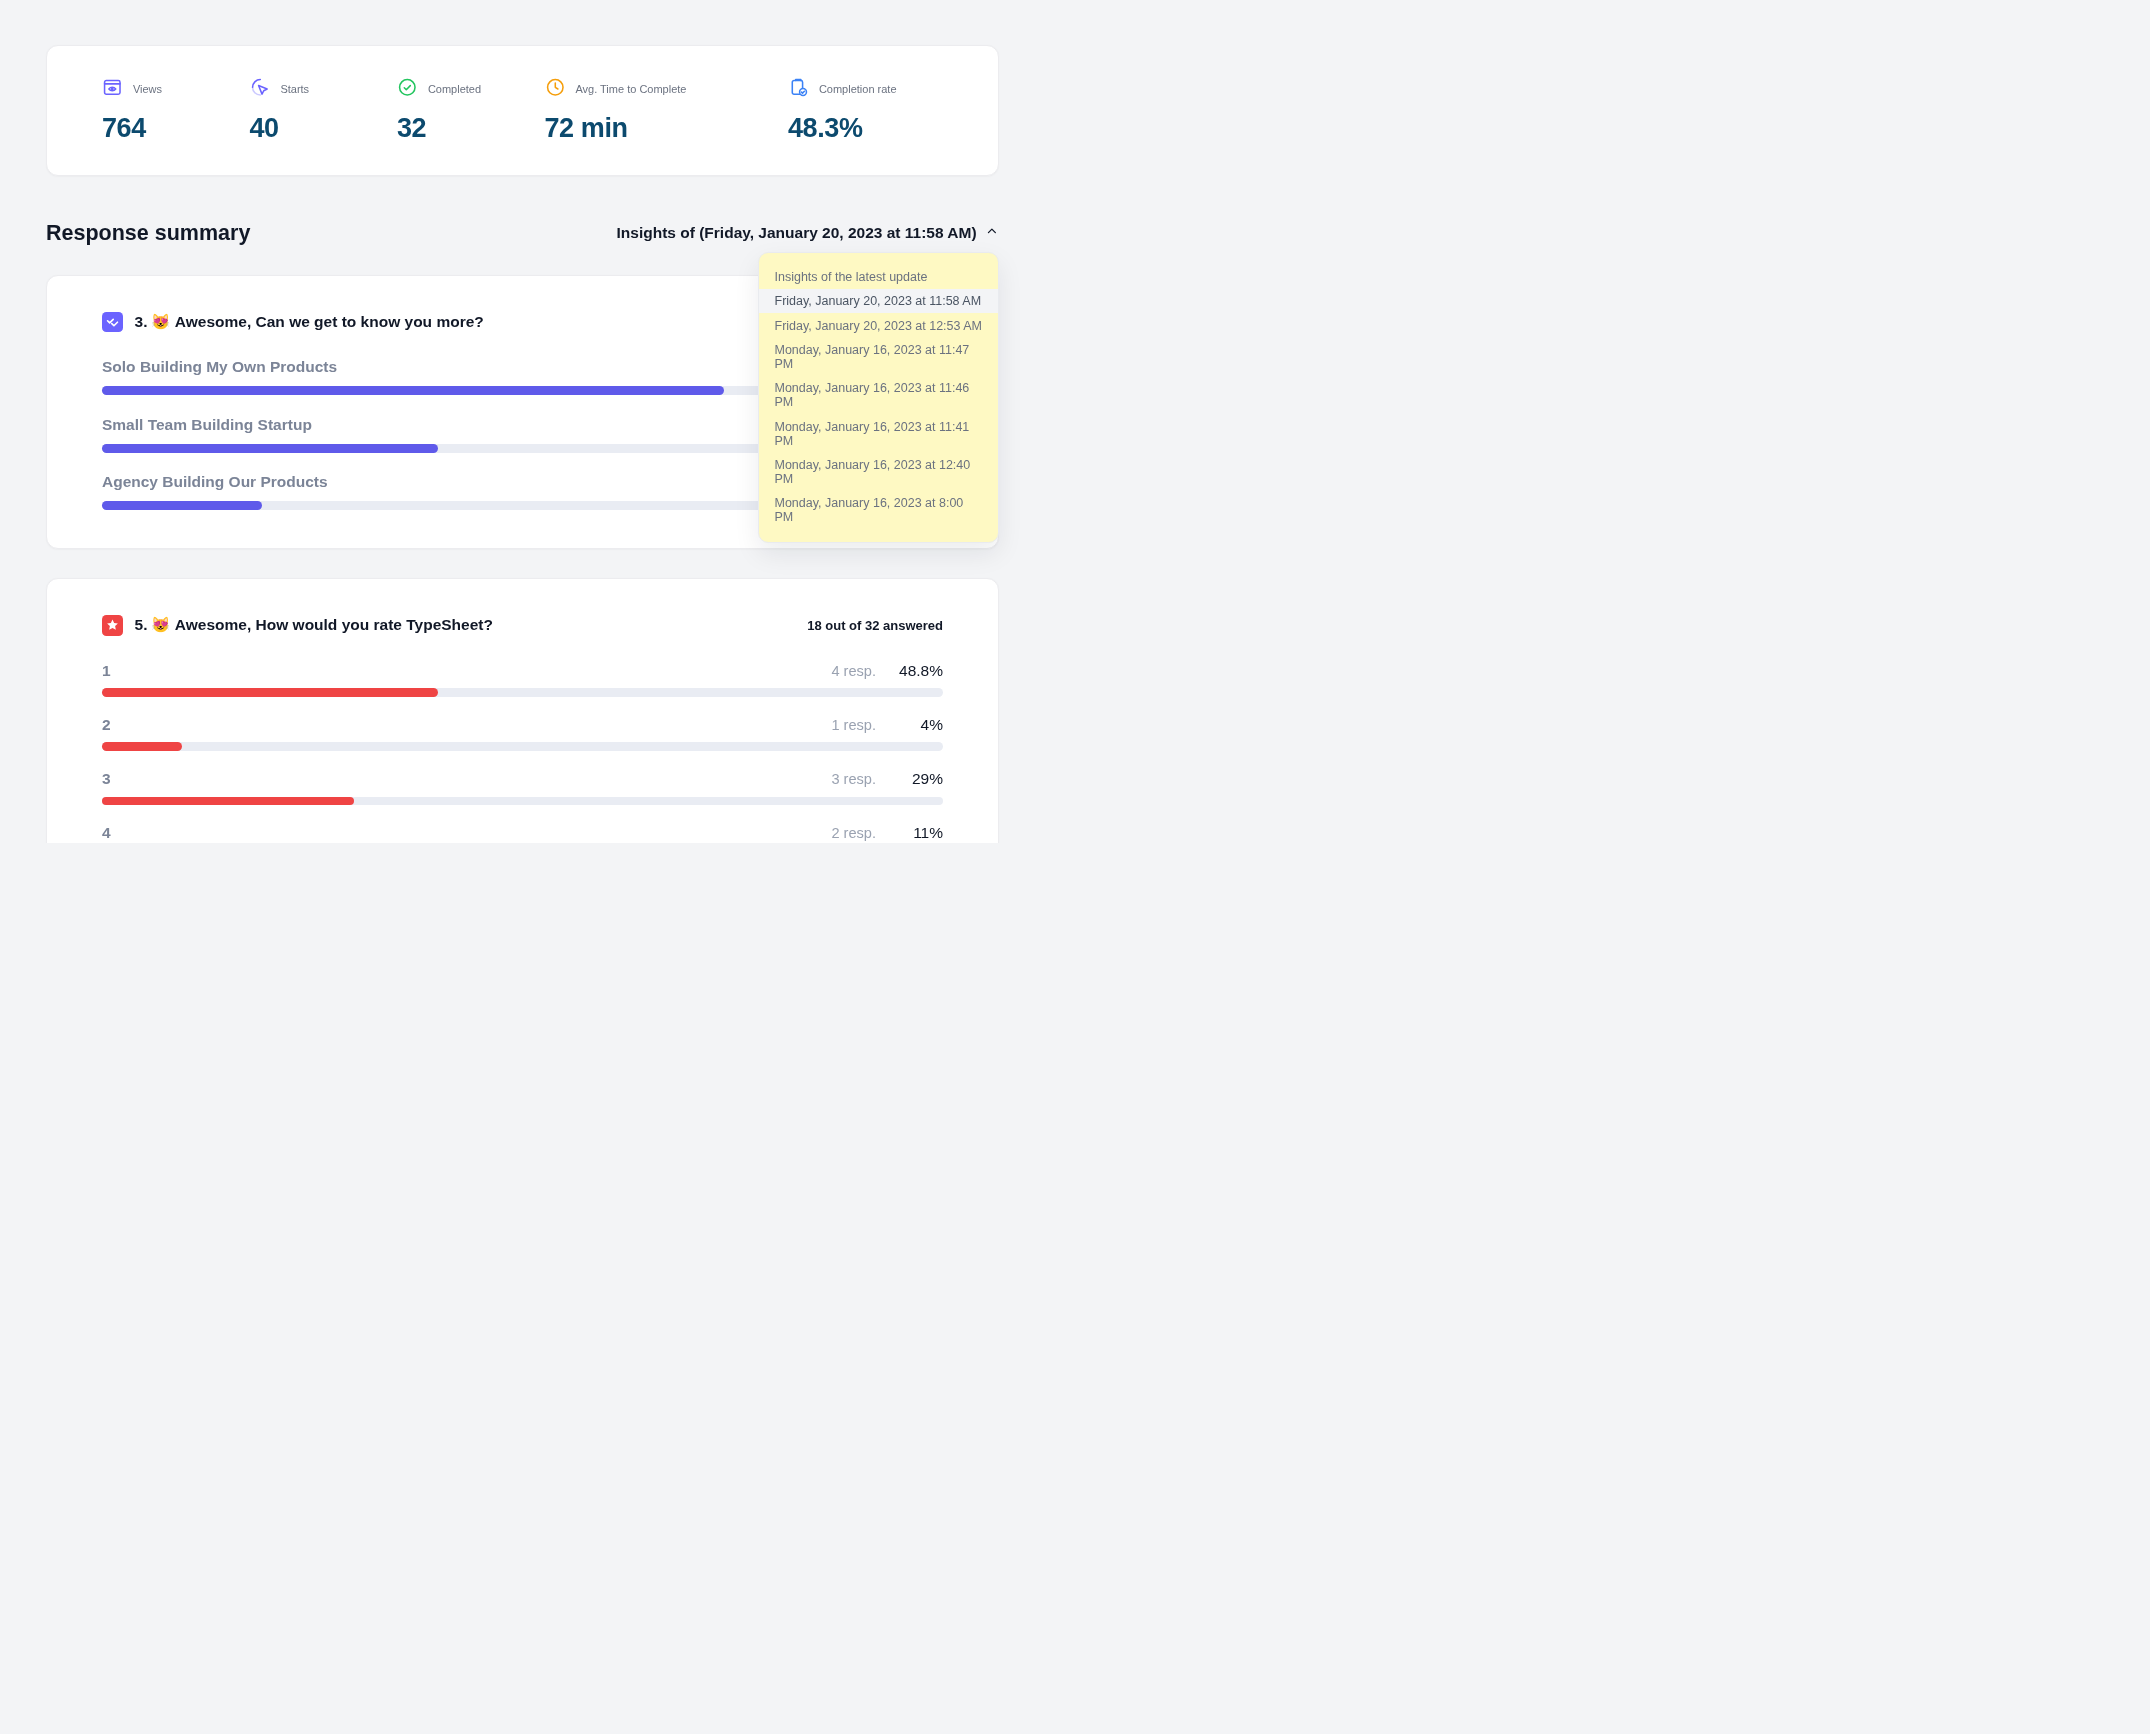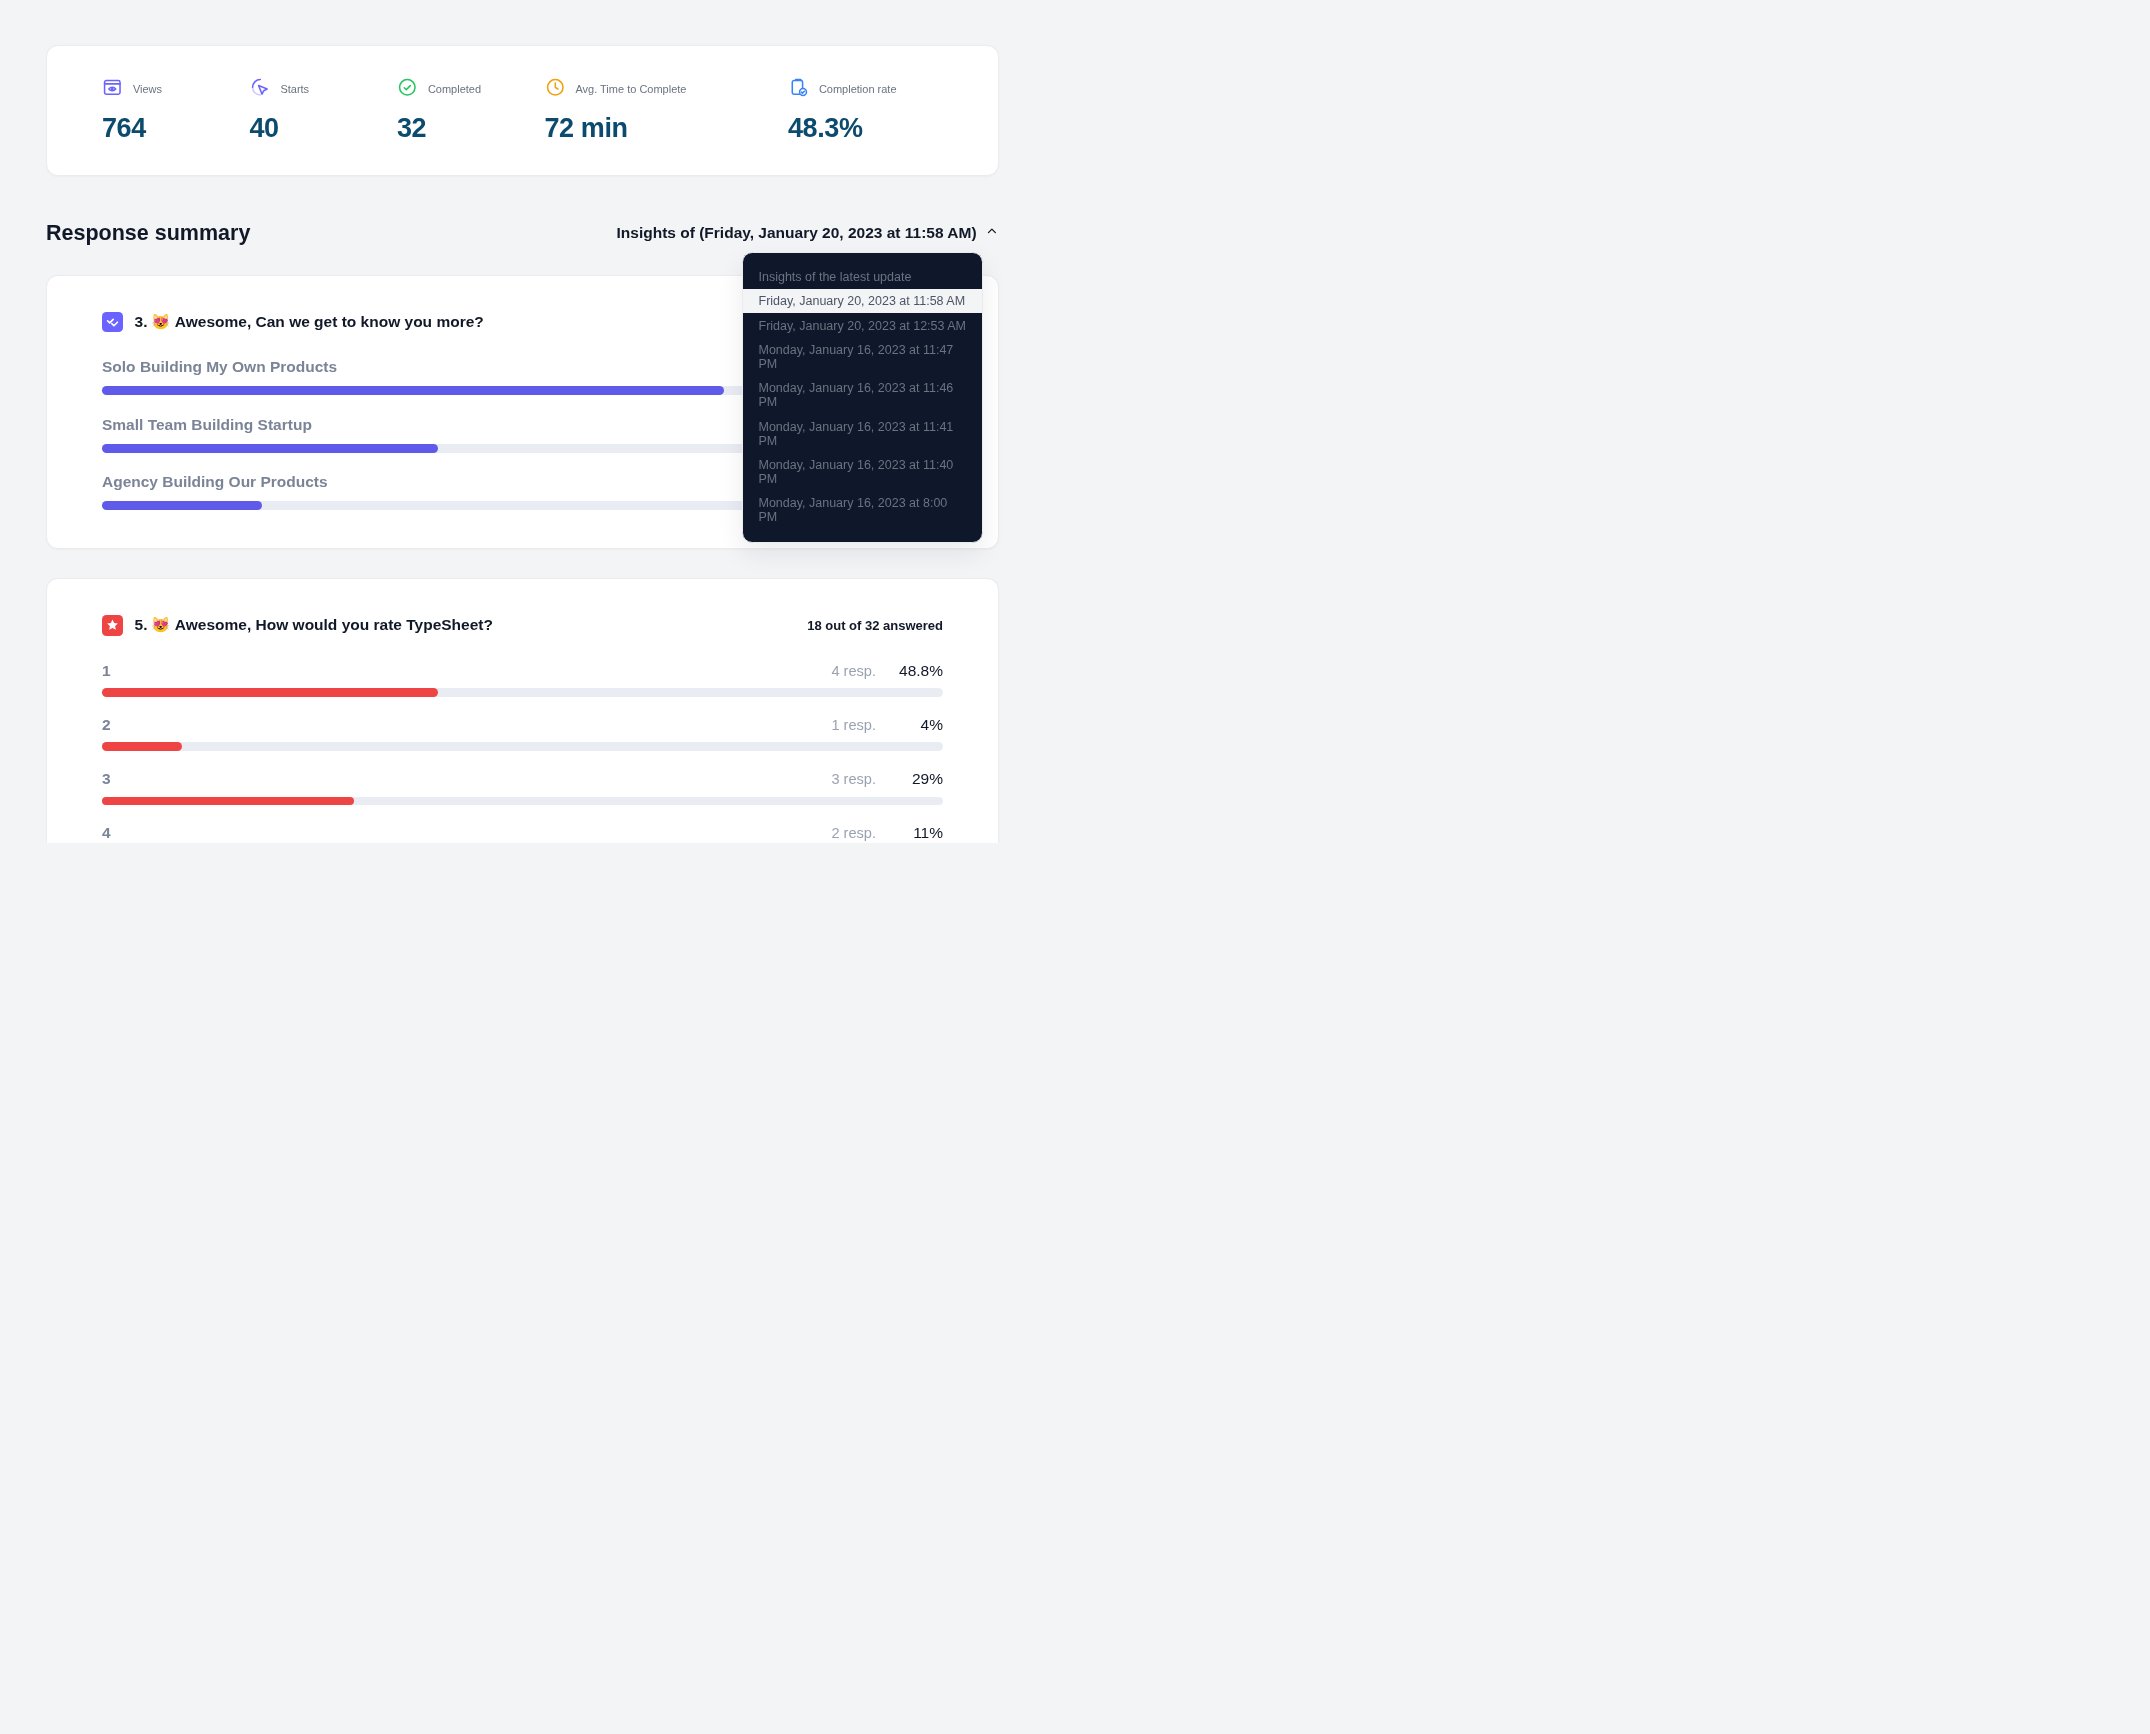--- a/index.html
+++ b/index.html
@@ -77,24 +77,24 @@
       font-weight: 700;
       color: #111827;
       cursor: pointer;
       user-select: none;
     }
     .chevron { width: 13.8px; height: 13.8px; }
 
     
     .dropdown {
       position: absolute;
-      right: 16px;
+      right: 0;
       top: 31px;
       width: 241px;
-      background: #0f172a;
+      background: #fef9c3;
       border: 0.9px solid #e9ebef;
       border-radius: 10.3px;
       box-shadow: 0 10.3px 26px rgba(16,24,40,0.08);
       padding: 12px 0;
       z-index: 5;
     }
     .dd-item {
       font-size: 12.5px;
       color: #6b7280;
       padding: 5.2px 15.5px;
@@ -283,21 +283,21 @@
       </span>
     </div>
 
     <div class="dropdown" id="insights-dd">
         <div class="dd-item">Insights of the latest update</div>
         <div class="dd-item selected">Friday, January 20, 2023 at 11:58 AM</div>
         <div class="dd-item">Friday, January 20, 2023 at 12:53 AM</div>
         <div class="dd-item">Monday, January 16, 2023 at 11:47 PM</div>
         <div class="dd-item">Monday, January 16, 2023 at 11:46 PM</div>
         <div class="dd-item">Monday, January 16, 2023 at 11:41 PM</div>
-        <div class="dd-item">Monday, January 16, 2023 at 11:40 PM</div>
+        <div class="dd-item">Monday, January 16, 2023 at 12:40 PM</div>
         <div class="dd-item">Monday, January 16, 2023 at 8:00 PM</div>
       </div>
   </div>
 
   <div class="card">
     <div class="q-head">
       <span class="q-icon purple">
         <svg class="icon20" viewBox="0 0 24 24" fill="none" stroke="#ffffff" stroke-width="2.3" stroke-linecap="round" stroke-linejoin="round">
           <path d="M5 11l3 3 5-5"></path>
           <path d="M11 15l3 3 5-5"></path>

